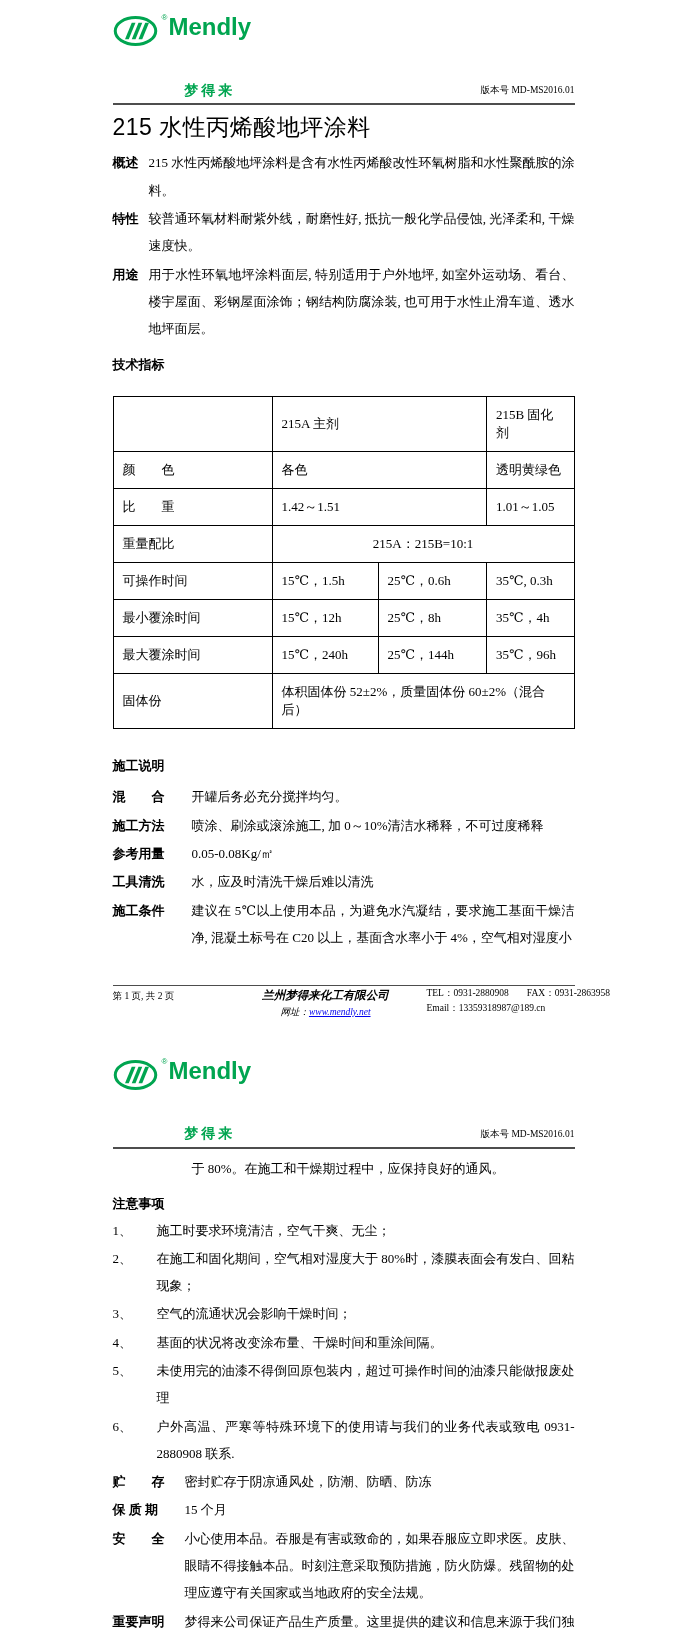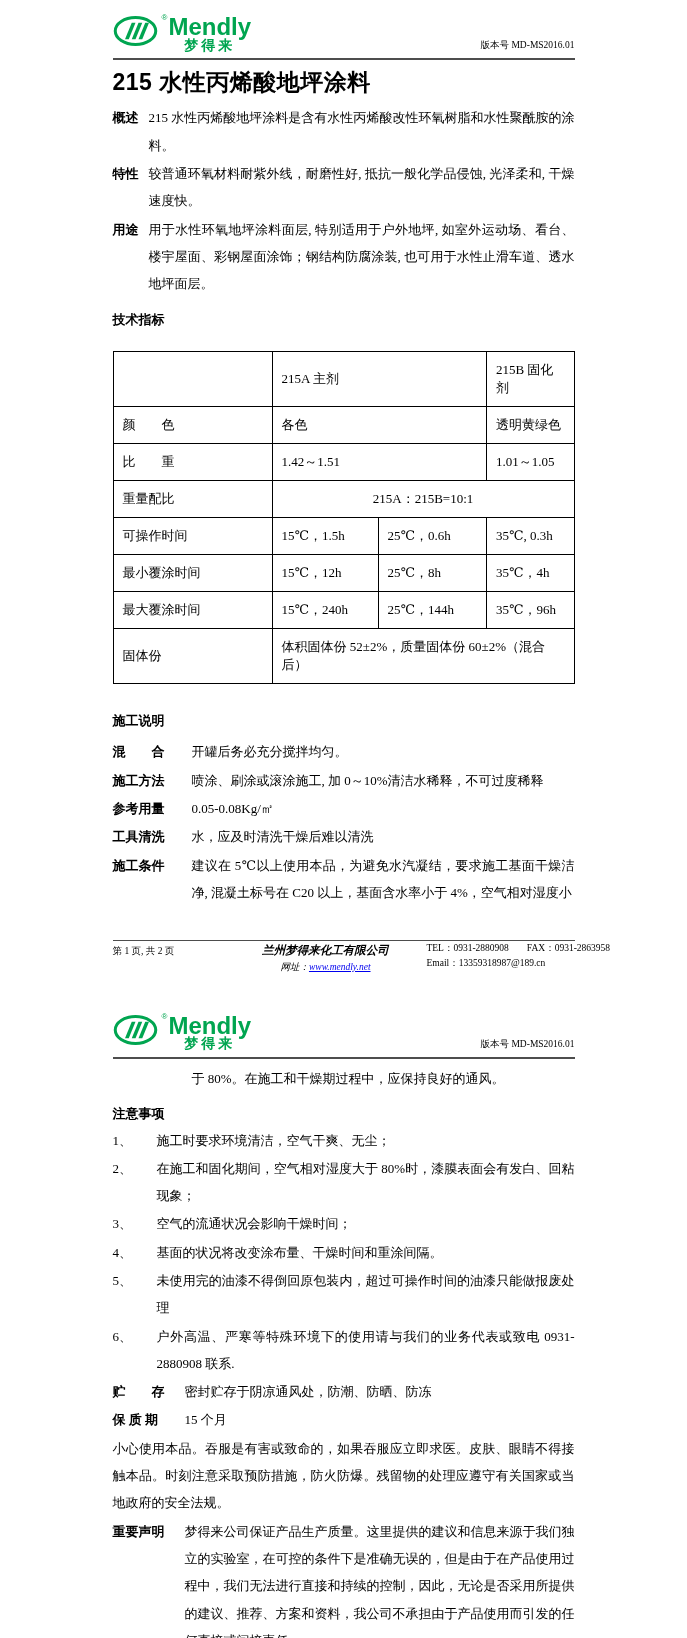--- a/index.html
+++ b/index.html
@@ -41,32 +41,33 @@
     color: #00a550;
     letter-spacing: 0px;
   }
   .logo-cn {
     font-weight: bold;
     font-size: 14px;
     color: #00a550;
     letter-spacing: 3px;
     text-align: center;
     line-height: 1.2;
+    margin-top: 45px;
   }
   .version {
     font-size: 9.5px;
     padding-bottom: 2px;
     white-space: nowrap;
   }
 
   
   .title {
     font-family: "Liberation Sans", sans-serif;
     font-size: 23px;
-    font-weight: bold;
+    font-weight: normal;
     margin: 7px 0 6px 0;
     letter-spacing: 0.5px;
   }
   .row { display: flex; line-height: 2.1; margin-bottom: 1px; }
   .row .lbl { font-weight: bold; flex: 0 0 36px; }
   .row .txt { flex: 1; text-align: justify; }
   .row2 .lbl { flex: 0 0 79px; }
   .h2 { font-weight: bold; font-size: 13px; margin: 12px 0 4px 0; }
   .h2-tech { margin: 14px 0 22px 0; }
   .h2-constr { margin: 26px 0 8px 0; }
@@ -292,20 +293,21 @@
 
     <div class="row row3">
       <span class="lbl">贮　　存</span>
       <span class="txt">密封贮存于阴凉通风处，防潮、防晒、防冻</span>
     </div>
     <div class="row row3">
       <span class="lbl">保 质 期</span>
       <span class="txt">15 个月</span>
     </div>
     <div class="row row3">
+      <span class="lbl">安　　全</span>
       <span class="txt">小心使用本品。吞服是有害或致命的，如果吞服应立即求医。皮肤、眼睛不得接触本品。时刻注意采取预防措施，防火防爆。残留物的处理应遵守有关国家或当地政府的安全法规。</span>
     </div>
     <div class="row row3">
       <span class="lbl">重要声明</span>
       <span class="txt">梦得来公司保证产品生产质量。这里提供的建议和信息来源于我们独立的实验室，在可控的条件下是准确无误的，但是由于在产品使用过程中，我们无法进行直接和持续的控制，因此，无论是否采用所提供的建议、推荐、方案和资料，我公司不承担由于产品使用而引发的任何直接或间接责任。</span>
     </div>
 
   </div>
 
 </div>

